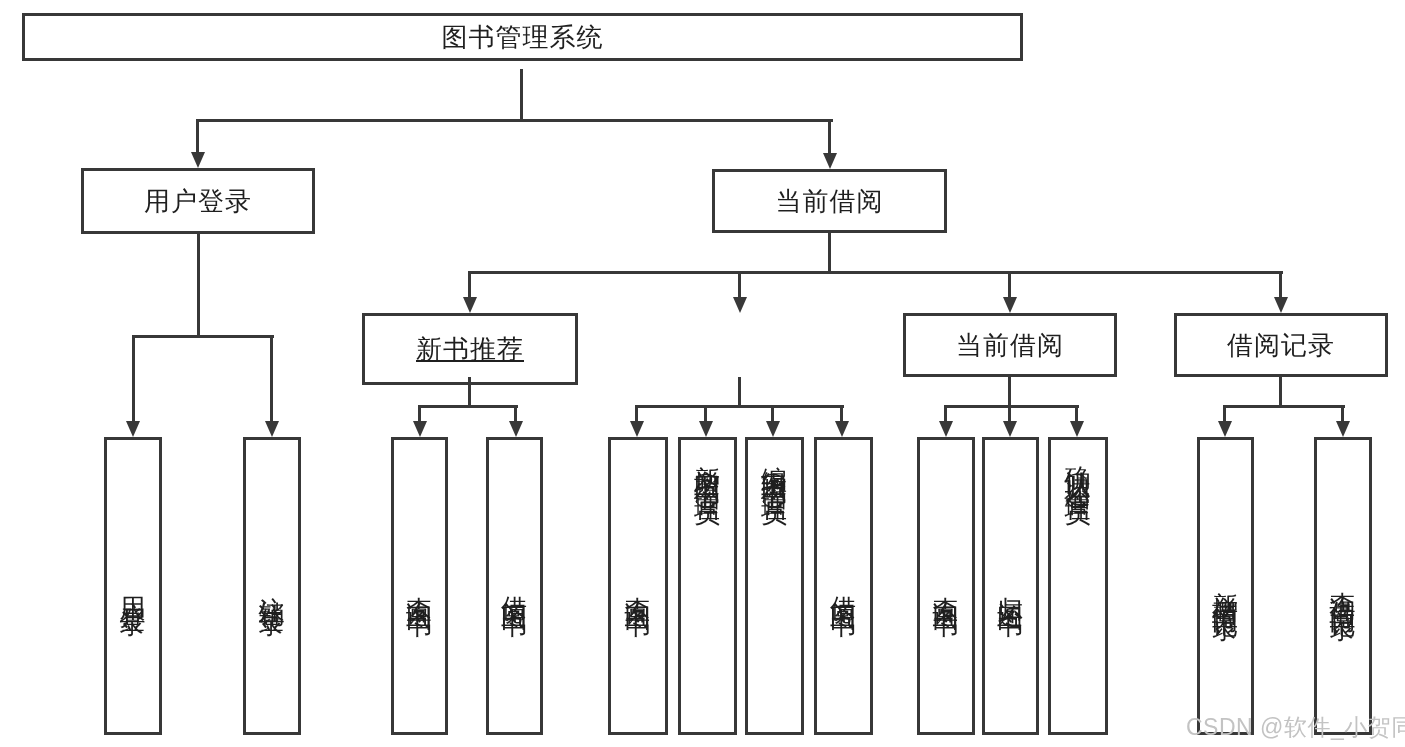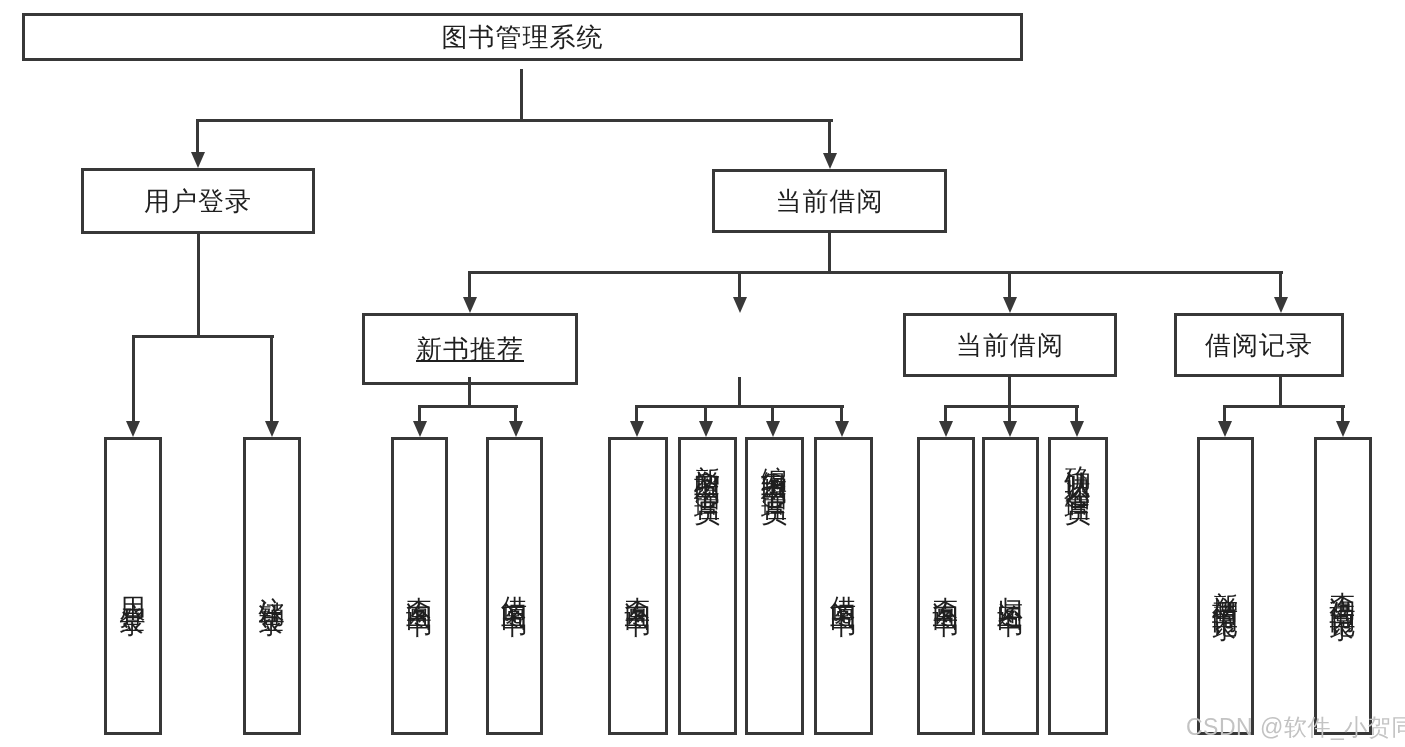--- a/index.html
+++ b/index.html
@@ -120,21 +120,21 @@
   <div class="arrowhead" style="left:1003px; top:297px;"></div>
   <div class="vline" style="left:1279px; top:271px; height:28px;"></div>
   <div class="arrowhead" style="left:1274px; top:297px;"></div>
 
   <div class="box" style="left:362px; top:313px; width:216px; height:72px;text-decoration:underline;">
     <span>新书推荐</span>
   </div>
   <div class="box" style="left:903px; top:313px; width:214px; height:64px;">
     <span>当前借阅</span>
   </div>
-  <div class="box" style="left:1174px; top:313px; width:170px; height:64px;">
+  <div class="box" style="left:1174px; top:313px; width:214px; height:64px;">
     <span>借阅记录</span>
   </div>
 
   <div class="vline" style="left:468px; top:377px; height:31px;"></div>
   <div class="hline" style="left:418px; top:405px; width:100px;"></div>
   <div class="vline" style="left:418px; top:405px; height:18px;"></div>
   <div class="arrowhead" style="left:413px; top:421px;"></div>
   <div class="vline" style="left:514px; top:405px; height:18px;"></div>
   <div class="arrowhead" style="left:509px; top:421px;"></div>
 

